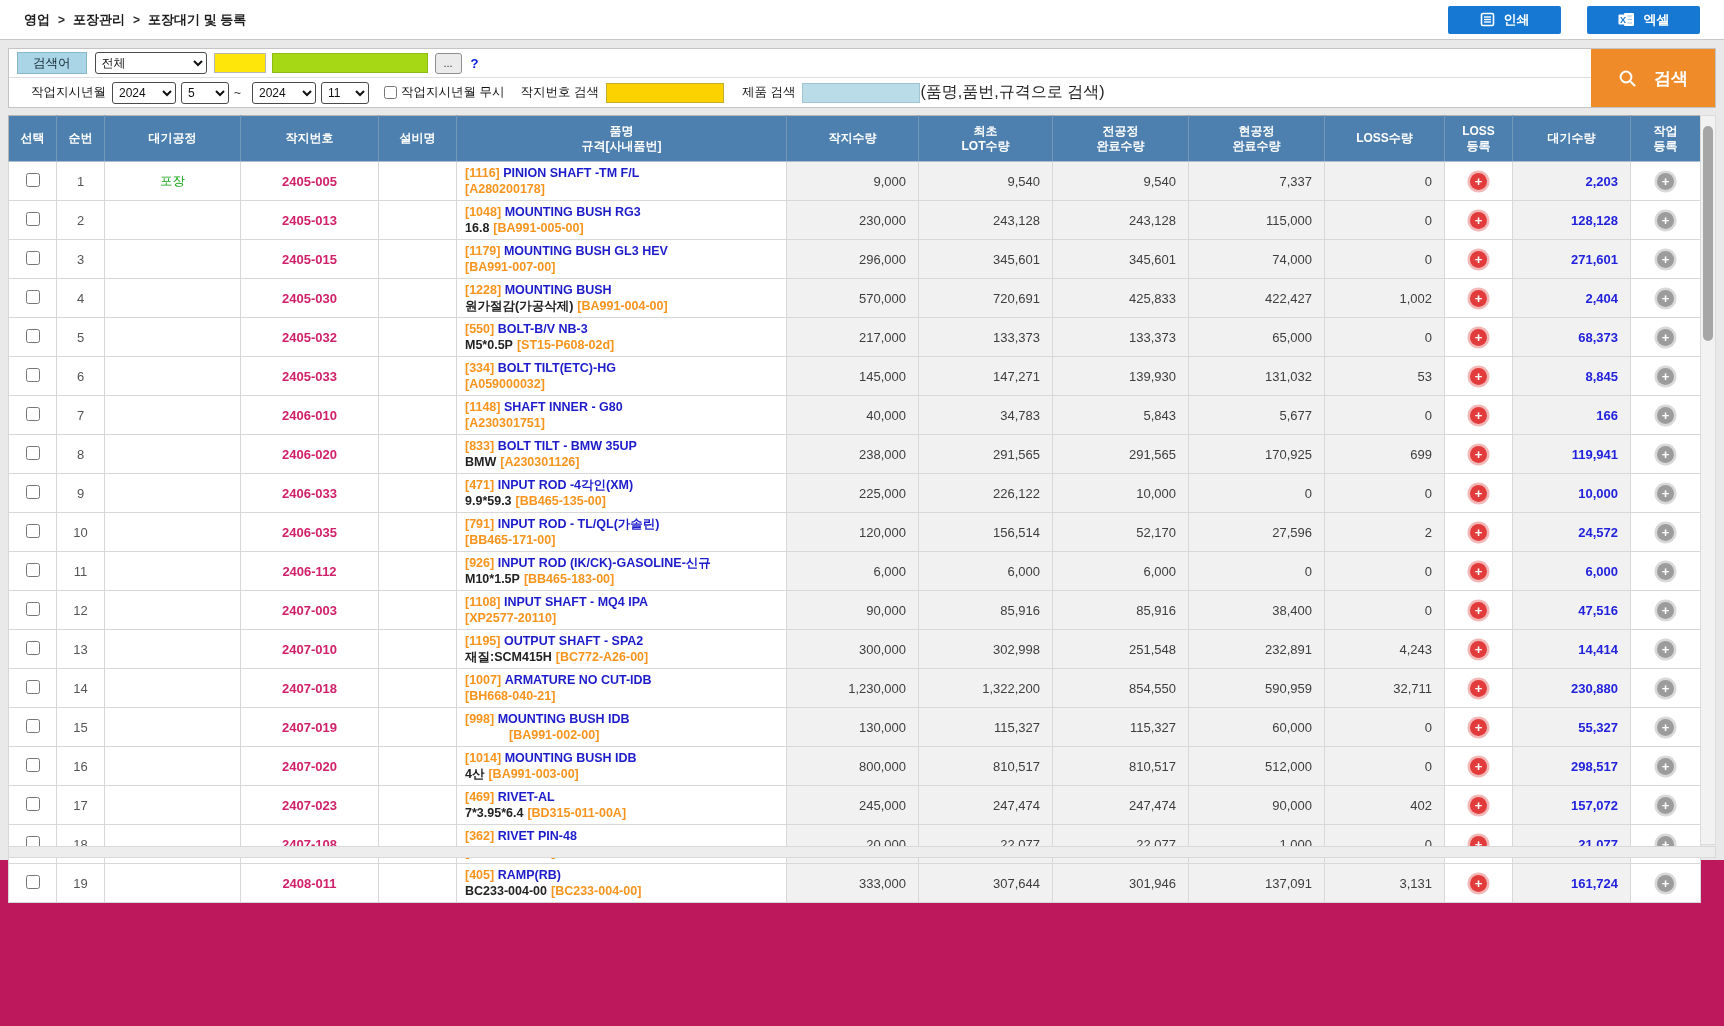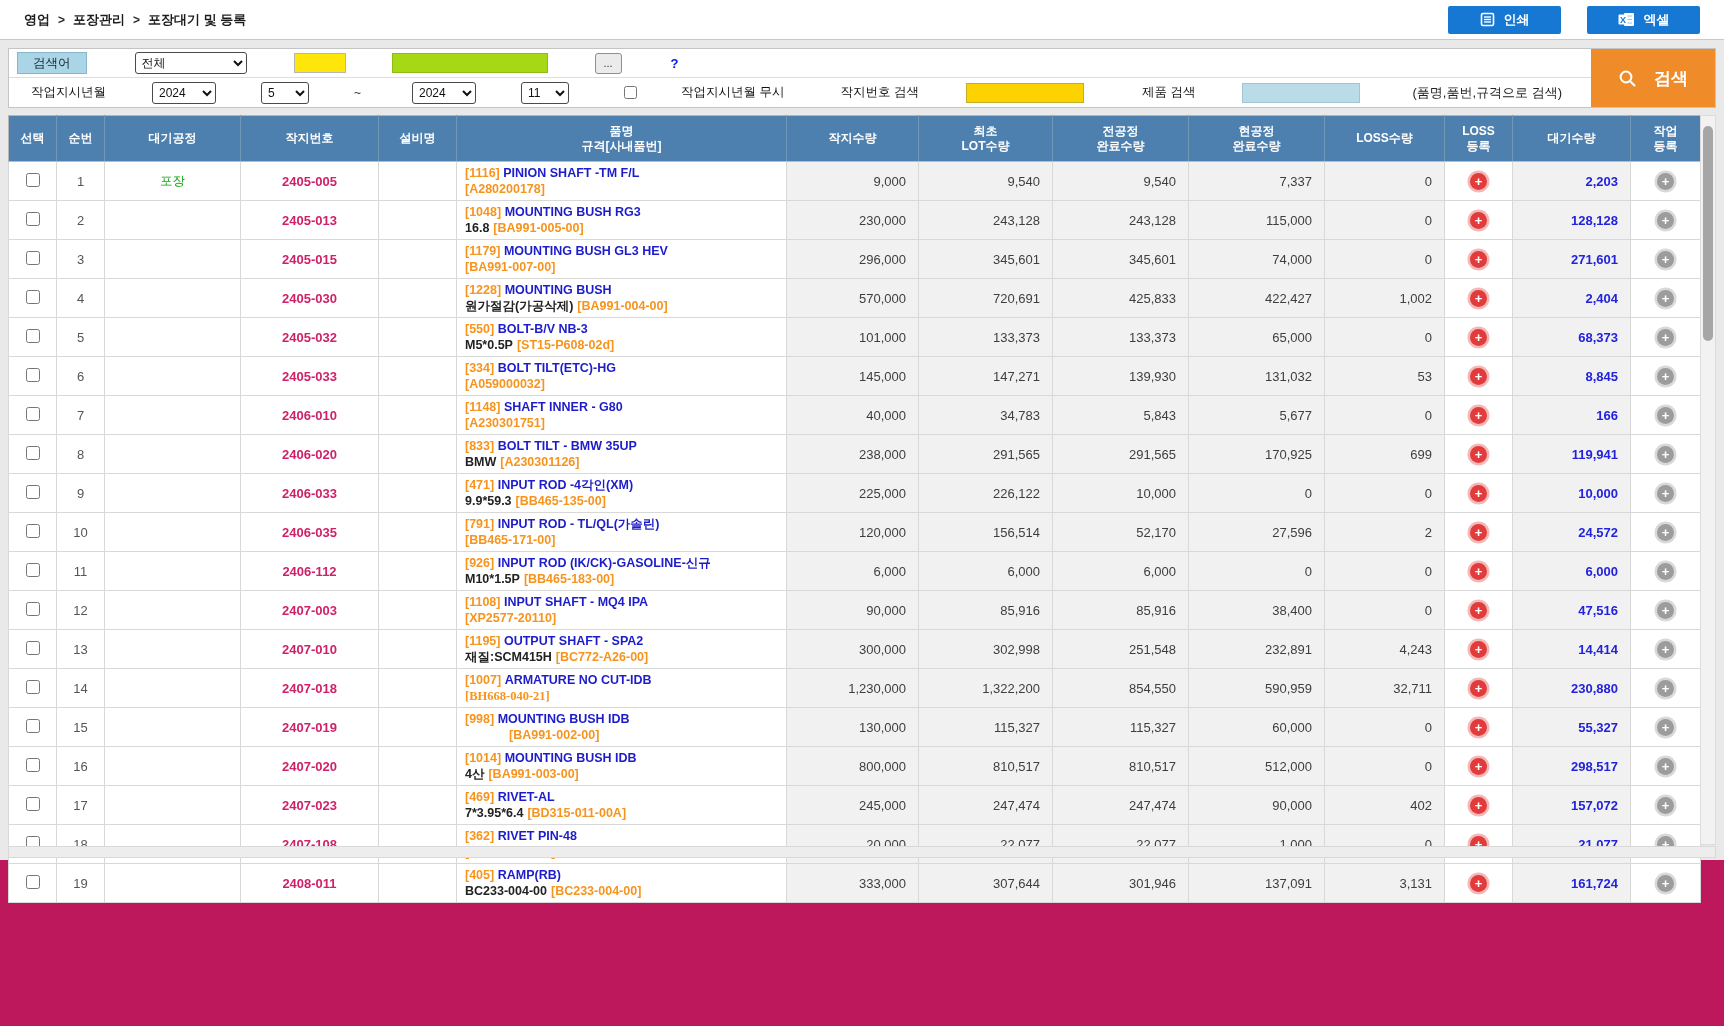--- a/index.html
+++ b/index.html
@@ -14,21 +14,21 @@
   .breadcrumb .sep { font-weight:bold; color:#2a2a2a; font-size:12px; }
   .topbar-buttons { margin-left:auto; display:flex; gap:26px; }
   .btn-blue { height:28px; min-width:113px; background:#1678d2; color:#fff; border:none;
               border-radius:2px; font-size:13px; font-weight:bold; display:flex;
               align-items:center; justify-content:center; gap:9px; cursor:pointer; padding:0 16px; }
 
   
   .search-panel { position:absolute; left:8px; top:48px; width:1708px; height:60px;
                   background:#fff; border:1px solid #c4c4c4; display:flex; }
   .search-left { flex:1; display:flex; flex-direction:column; }
-  .srow { display:flex; align-items:center; height:30px; padding-left:8px;gap:40px; }
+  .srow { display:flex; align-items:center; height:30px; padding-left:8px; }
   .srow1 { border-bottom:1px solid #dedede; }
   .chip { background:#a9d5e6; border:1px solid #86b6c9; color:#10242e; font-size:12.5px;
           padding:3px 15px; line-height:14px; }
   select { height:22px; font-size:12px; border:1px solid #4a4a4a; border-radius:3px;
            background:#fff; color:#111; padding:0 2px; }
   .sel-scope { width:112px; margin-left:8px; }
   .inp { height:20px; border:1px solid #b5b5b5; }
   .inp-yellow { width:52px; margin-left:7px; background:#ffe60a; }
   .inp-green  { width:156px; margin-left:6px; background:#a6d816; border-color:#8fbc14; }
   .btn-more { width:27px; height:21px; margin-left:7px; background:#ebebeb; border:1px solid #8f8f8f;
@@ -38,21 +38,21 @@
   .lbl { font-size:12.5px; color:#111; }
   .sel-year { width:64px; margin-left:6px; }
   .sel-month { width:48px; margin-left:5px; }
   .tilde { margin:0 5px; color:#333; font-size:12px; }
   .chk { width:13px; height:13px; margin-left:15px; }
   .lbl-chk { font-size:12.5px; color:#111; margin-left:4px; }
   .lbl-order { margin-left:16px; }
   .inp-gold { width:118px; margin-left:7px; background:#fdd201; border-color:#c2ad2e; }
   .lbl-prod { margin-left:18px; }
   .inp-sky { width:118px; margin-left:7px; background:#b9dce8; border-color:#a0c5d3; }
-  .hint { margin-left:12px; font-size:13px; color:#222; }
+  .hint { margin-left:0; font-size:16px; color:#222; }
   .btn-search { width:124px; background:#ef8b29; border:none; color:#fff; font-size:17px;
                 font-weight:bold; display:flex; align-items:center; justify-content:center;
                 gap:17px; cursor:pointer; }
 
   
   .grid { position:absolute; left:8px; top:115px; width:1708px; height:730px; }
   table { border-collapse:collapse; table-layout:fixed; width:1692px; background:#fff;
           border:1px solid #b5b5b5; }
   thead th { height:46px; background:#4d80ae; color:#fff; font-size:12px; font-weight:bold;
              border-right:1px solid #7298b8; border-bottom:1px solid #aebecd;
@@ -323,21 +323,21 @@
   <tr>
     <td class="c-sel"><input type="checkbox" style=""></td>
     <td class="c-num">5</td>
     <td class="c-proc"></td>
     <td class="c-order">2405-032</td>
     <td></td>
     <td class="c-name">
       <div><span class="tag">[550]</span> <span class="pname">BOLT-B/V NB-3</span></div>
       <div><span class="spec">M5*0.5P</span><span class="code">[ST15-P608-02d]</span></div>
     </td>
-    <td class="qty">101,000</td>
+    <td class="qty">217,000</td>
     <td class="qty">133,373</td>
     <td class="qty">133,373</td>
     <td class="qty">65,000</td>
     <td class="qty">0</td>
     <td class="c-icon"><span class="plus red">+</span></td>
     <td class="wait">68,373</td>
     <td class="c-icon"><span class="plus gray">+</span></td>
   </tr>
 
   <tr>
@@ -501,21 +501,21 @@
   </tr>
 
   <tr>
     <td class="c-sel"><input type="checkbox" style=""></td>
     <td class="c-num">14</td>
     <td class="c-proc"></td>
     <td class="c-order">2407-018</td>
     <td></td>
     <td class="c-name">
       <div><span class="tag">[1007]</span> <span class="pname">ARMATURE NO CUT-IDB</span></div>
-      <div><span class="spec"></span><span class="code" style="margin-left: 0px; font-family: Liberation Serif, serif;">[BH668-040-21]</span></div>
+      <div><span class="spec"></span><span class="code" style="margin-left: 0px;">[BH668-040-21]</span></div>
     </td>
     <td class="qty">1,230,000</td>
     <td class="qty">1,322,200</td>
     <td class="qty">854,550</td>
     <td class="qty">590,959</td>
     <td class="qty">32,711</td>
     <td class="c-icon"><span class="plus red">+</span></td>
     <td class="wait">230,880</td>
     <td class="c-icon"><span class="plus gray">+</span></td>
   </tr>

